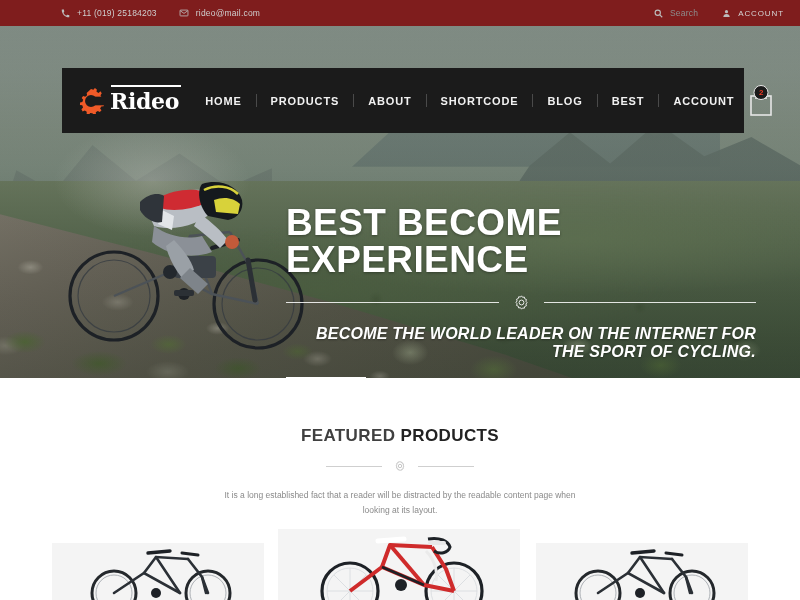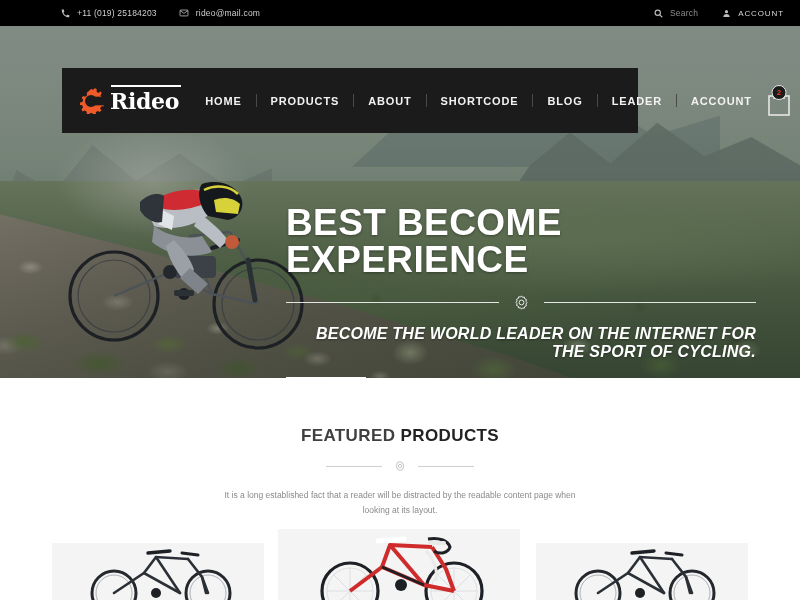--- a/index.html
+++ b/index.html
@@ -5,21 +5,21 @@
   * { margin:0; padding:0; box-sizing:border-box; }
   html,body { width:800px; height:600px; overflow:hidden; }
   body {
     font-family:"Liberation Sans", sans-serif;
     background:#ffffff;
     -webkit-font-smoothing:antialiased;
   }
 
   
   .topbar{
-    height:26px; background:#000000;
+    height:26px; background:#7f1d1d;
     display:flex; align-items:center;
     padding:0 16px; position:relative; z-index:40;
   }
   .tb-left{ display:flex; align-items:center; gap:22px; margin-left:45px;}
   .tb-right{ display:flex; align-items:center; gap:24px; margin-left:auto; }
   .tb-item{ display:flex; align-items:center; gap:7px; color:#cfcfcf; font-size:8.5px; letter-spacing:.2px; white-space:nowrap;}
   .tb-item .ic{ display:inline-flex; align-items:center; color:#bdbdbd; }
   .tb-item.muted{ color:#8d8d8d; }
   .tb-item.caps{ letter-spacing:.9px; font-size:8px; color:#d6d6d6;}
 
@@ -113,21 +113,21 @@
   .hero-tint{
     position:absolute; inset:0;
     background:linear-gradient(180deg, rgba(30,38,34,.22), rgba(26,34,30,.10) 40%, rgba(22,30,26,.18));
   }
 
   
   .rider{ position:absolute; left:62px; top:118px; width:246px; height:215px; }
 
   
   .navbar{
-    position:absolute; left:62px; top:42px; width:576px; height:65px;
+    position:absolute; left:62px; top:42px; width:682px; height:65px;
     background:#1b1b1b; display:flex; align-items:center;
     padding:0 0 0 16px; z-index:30;
   }
   .logo{ display:flex; align-items:center; gap:6px; width:130px;}
   .logo-mark{ width:26px; height:26px; color:#ef5a28; }
   .logo-text{
     position:relative; color:#fff; font-size:22px; font-weight:700;
     letter-spacing:-.3px; font-family:"DejaVu Serif", serif;
   }
   .logo-text:after{
@@ -316,21 +316,21 @@
       <a href="#">HOME</a>
       <span class="sep"></span>
       <a href="#">PRODUCTS</a>
       <span class="sep"></span>
       <a href="#">ABOUT</a>
       <span class="sep"></span>
       <a href="#">SHORTCODE</a>
       <span class="sep"></span>
       <a href="#">BLOG</a>
       <span class="sep"></span>
-      <a href="#">LEADER</a>
+      <a href="#">BEST</a>
       <span class="sep"></span>
       <a href="#">ACCOUNT</a>
     </nav>
 
     <div class="cart">
       <span class="cart-badge">2</span>
       <span>
         <svg width="26" height="30" viewBox="0 0 26 30" fill="none" stroke="#e7e7e7" stroke-width="1.6">
           <rect x="3" y="10" width="20" height="19"></rect>
           <path d="M8 13V9a5 5 0 0 1 10 0v4"></path>

